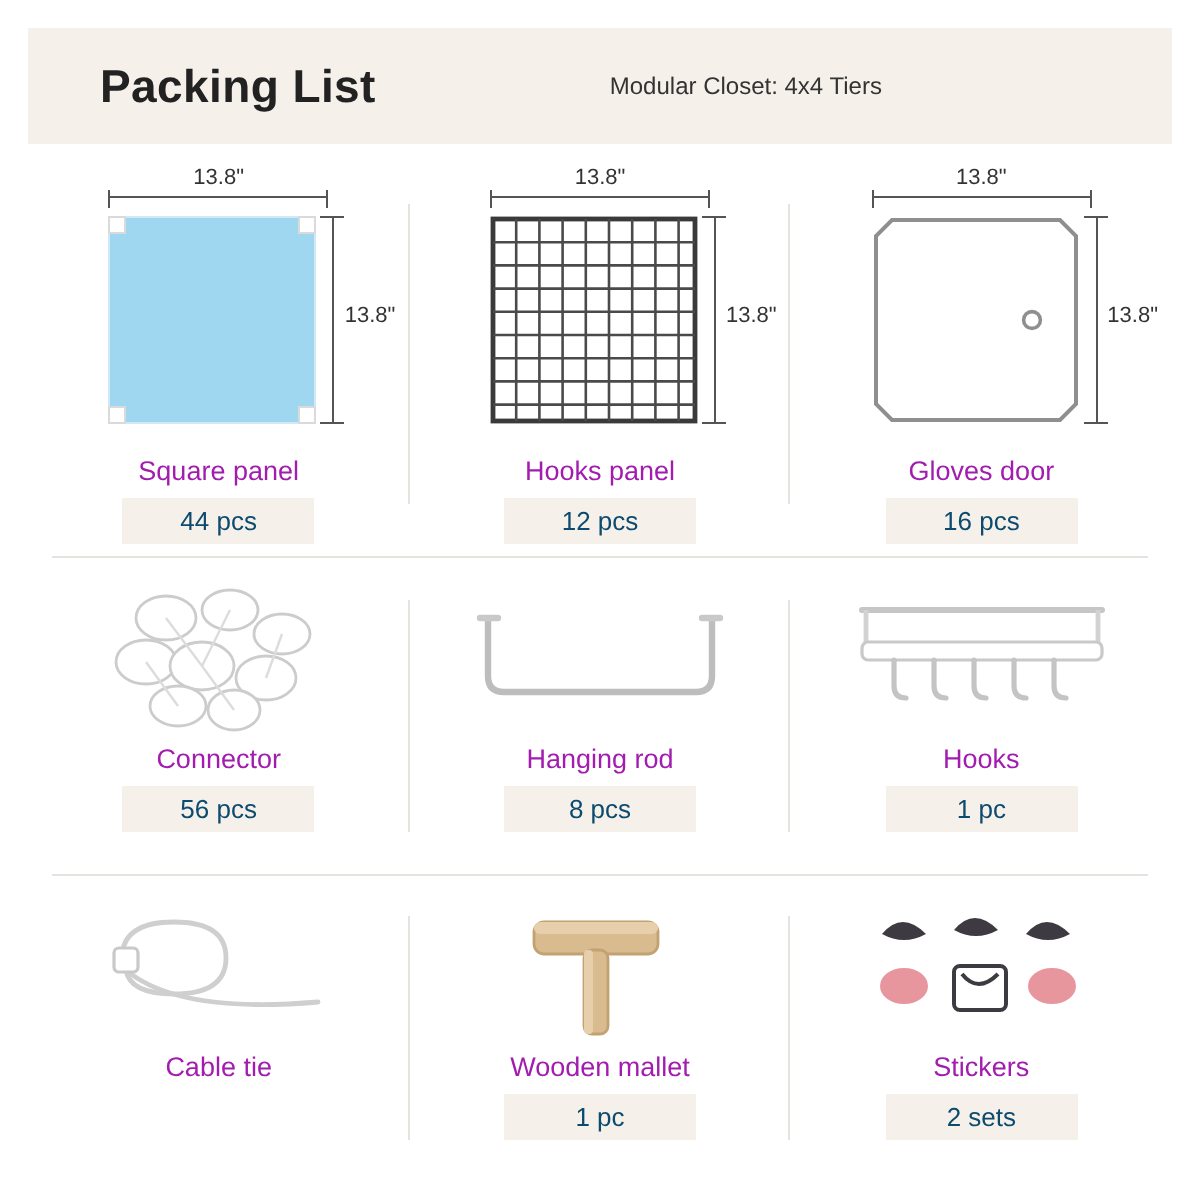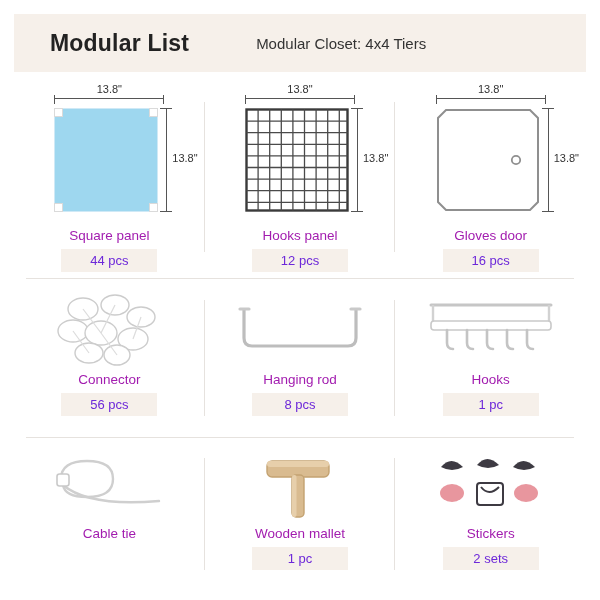--- a/index.html
+++ b/index.html
@@ -35,23 +35,23 @@
   }
   .header-title {
     font-size: 23px;
     font-weight: bold;
     color: #222222;
     margin-left: 36px;
     letter-spacing: 0.2px;
     white-space: nowrap;
   }
   .header-subtitle {
-    font-size: 15px;
+    font-size: 12px;
     color: #333333;
-    margin-left: 67px;
+    margin-left: 117px;
     white-space: nowrap;
   }
   
   .row {
     position: absolute;
     left: 14px;
     width: 572px;
     box-sizing: border-box;
   }
   .row-1 { top: 78px;  height: 198px; }
@@ -97,21 +97,21 @@
   }
   .label {
     font-size: 13.5px;
     color: #a21caf;
     text-align: center;
     white-space: nowrap;
   }
   .qty {
     margin-top: 6px;
     background: #f6f0ea;
-    color: #6d28d9;
+    color: #0c4a6e;
     font-size: 13px;
     padding: 4px 12px;
     width: 72px;
     text-align: center;
     white-space: nowrap;
   }
 
   
   .dim-h {
     position: relative;
@@ -219,21 +219,21 @@
     left: 133px;
     top: 30px;
   }
 </style>
 </head>
 <body>
 
 <div id="page">
 
   <div class="header">
-    <div class="header-title">Modular List</div>
+    <div class="header-title">Packing List</div>
     <div class="header-subtitle">Modular Closet: 4x4 Tiers</div>
   </div>
 
   <div class="divider div-1"></div>
   <div class="divider div-2"></div>
 
   <div class="row row-1">
     <div class="cells">
 
       <div class="cell">

